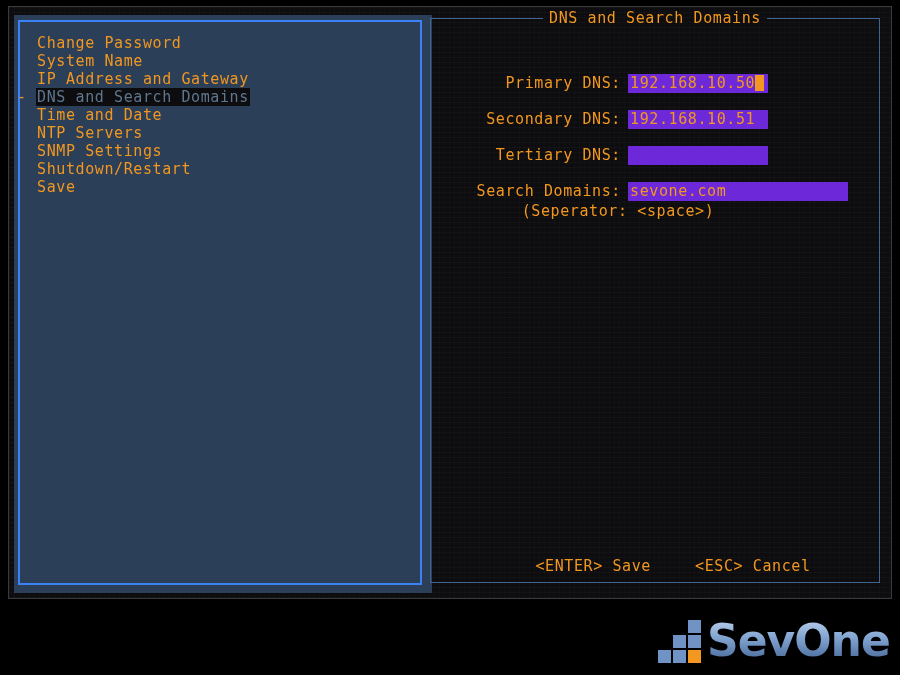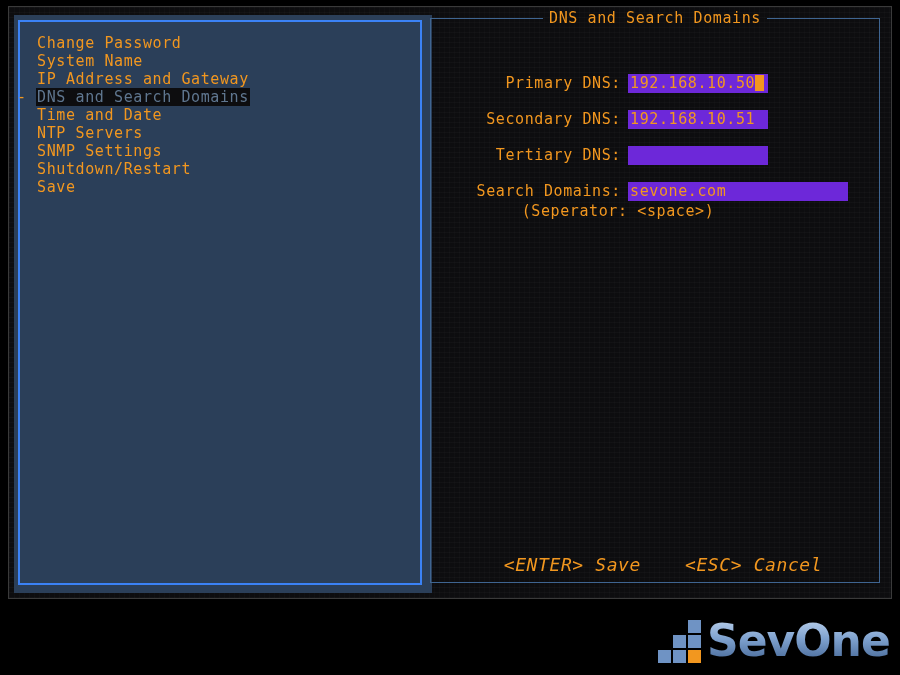--- a/index.html
+++ b/index.html
@@ -194,29 +194,28 @@
     width: 290px;
     text-align: center;
     font-size: 15px;
     letter-spacing: 0.6px;
     color: #f2971f;
     white-space: pre;
   }
 
   .form-actions {
     position: absolute;
-    left: 8px;
+    left: 18px;
     bottom: 8px;
     width: 100%;
     text-align: center;
-    font-size: 18px;
-    letter-spacing: 0.6px;
-    color: #f2971f;
-    white-space: pre;
-    font-style: italic;
+    font-size: 15px;
+    letter-spacing: 0.6px;
+    color: #f2971f;
+    white-space: pre;
   }
   .form-actions .action {
     display: inline-block;
     margin: 0 22px;
   }
 
   
   .logo {
     position: absolute;
     left: 655px;

